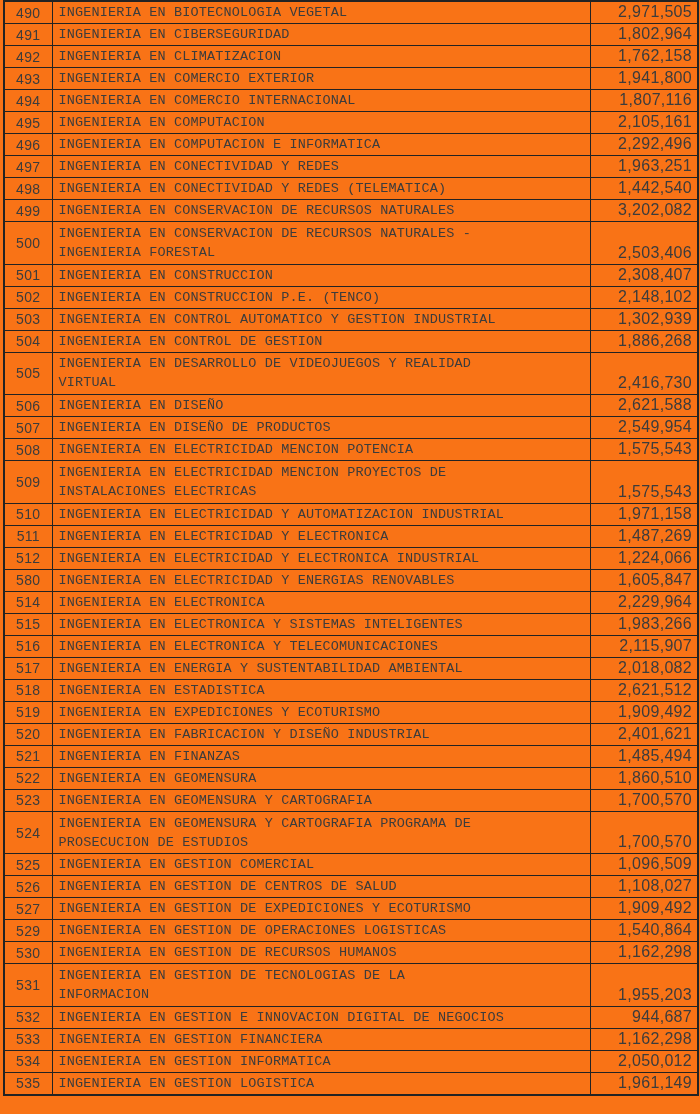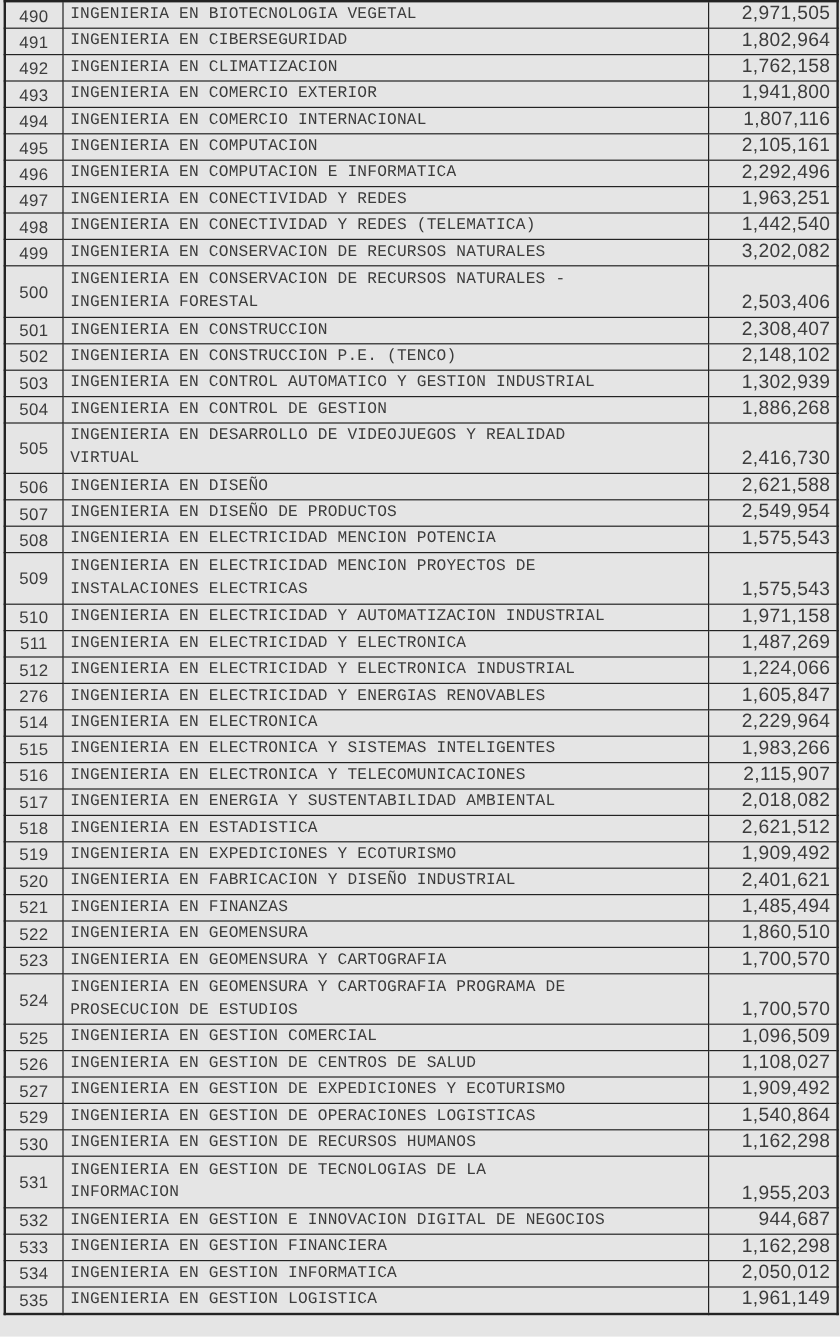--- a/index.html
+++ b/index.html
@@ -6,21 +6,21 @@
     margin: 0;
     padding: 0;
     background: #ffffff;
     width: 700px;
     font-family: "Liberation Sans", "DejaVu Sans", sans-serif;
   }
   .page {
     width: 700px;
     height: 1114px;
     overflow: hidden;
-    background: #e5e5e5;
+    background: #f97316;
   }
   table.programs {
     border-collapse: collapse;
     table-layout: fixed;
     margin-left: 3px;
     width: 694px;
     border: 2px solid #232323;
   }
   col.c-id    { width: 48px; }
   col.c-name  { width: 538px; }
@@ -179,21 +179,21 @@
           <td class="cell-id">511</td>
           <td class="cell-name">INGENIERIA EN ELECTRICIDAD Y ELECTRONICA</td>
           <td class="cell-value">1,487,269</td>
         </tr>
         <tr class="row-single">
           <td class="cell-id">512</td>
           <td class="cell-name">INGENIERIA EN ELECTRICIDAD Y ELECTRONICA INDUSTRIAL</td>
           <td class="cell-value">1,224,066</td>
         </tr>
         <tr class="row-single">
-          <td class="cell-id">276</td>
+          <td class="cell-id">580</td>
           <td class="cell-name">INGENIERIA EN ELECTRICIDAD Y ENERGIAS RENOVABLES</td>
           <td class="cell-value">1,605,847</td>
         </tr>
         <tr class="row-single">
           <td class="cell-id">514</td>
           <td class="cell-name">INGENIERIA EN ELECTRONICA</td>
           <td class="cell-value">2,229,964</td>
         </tr>
         <tr class="row-single">
           <td class="cell-id">515</td>

